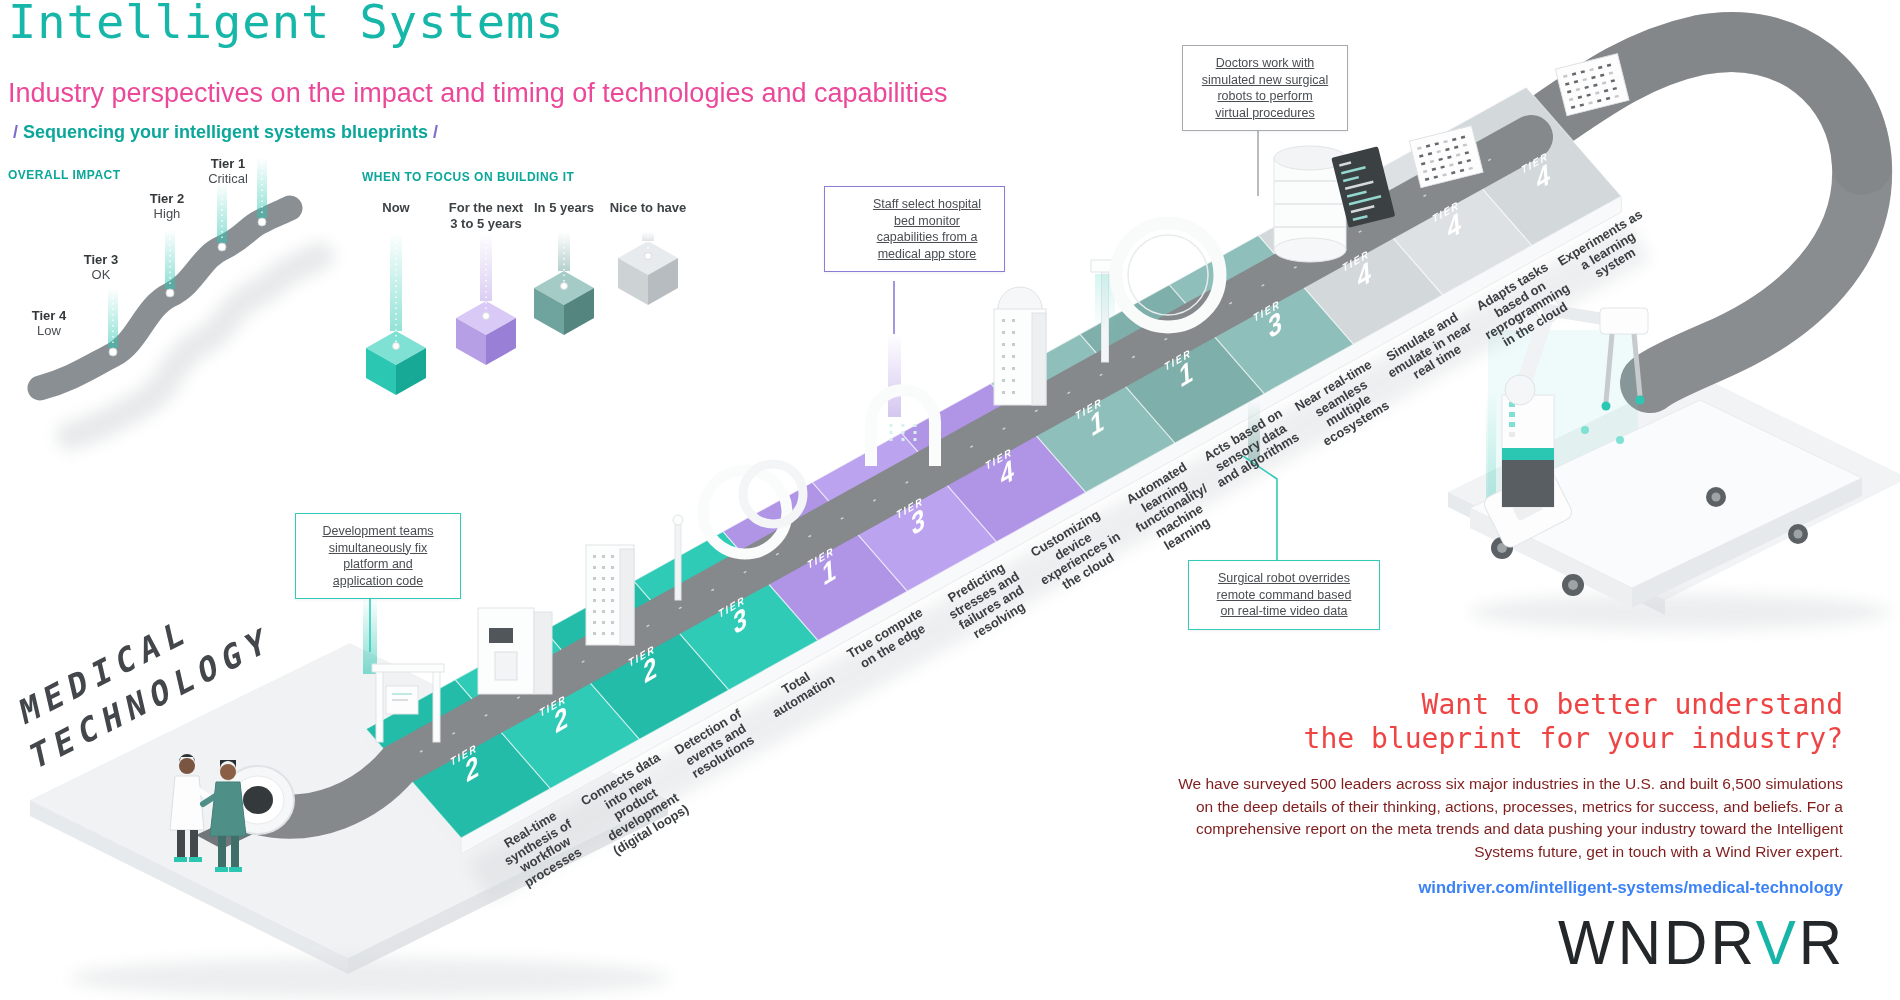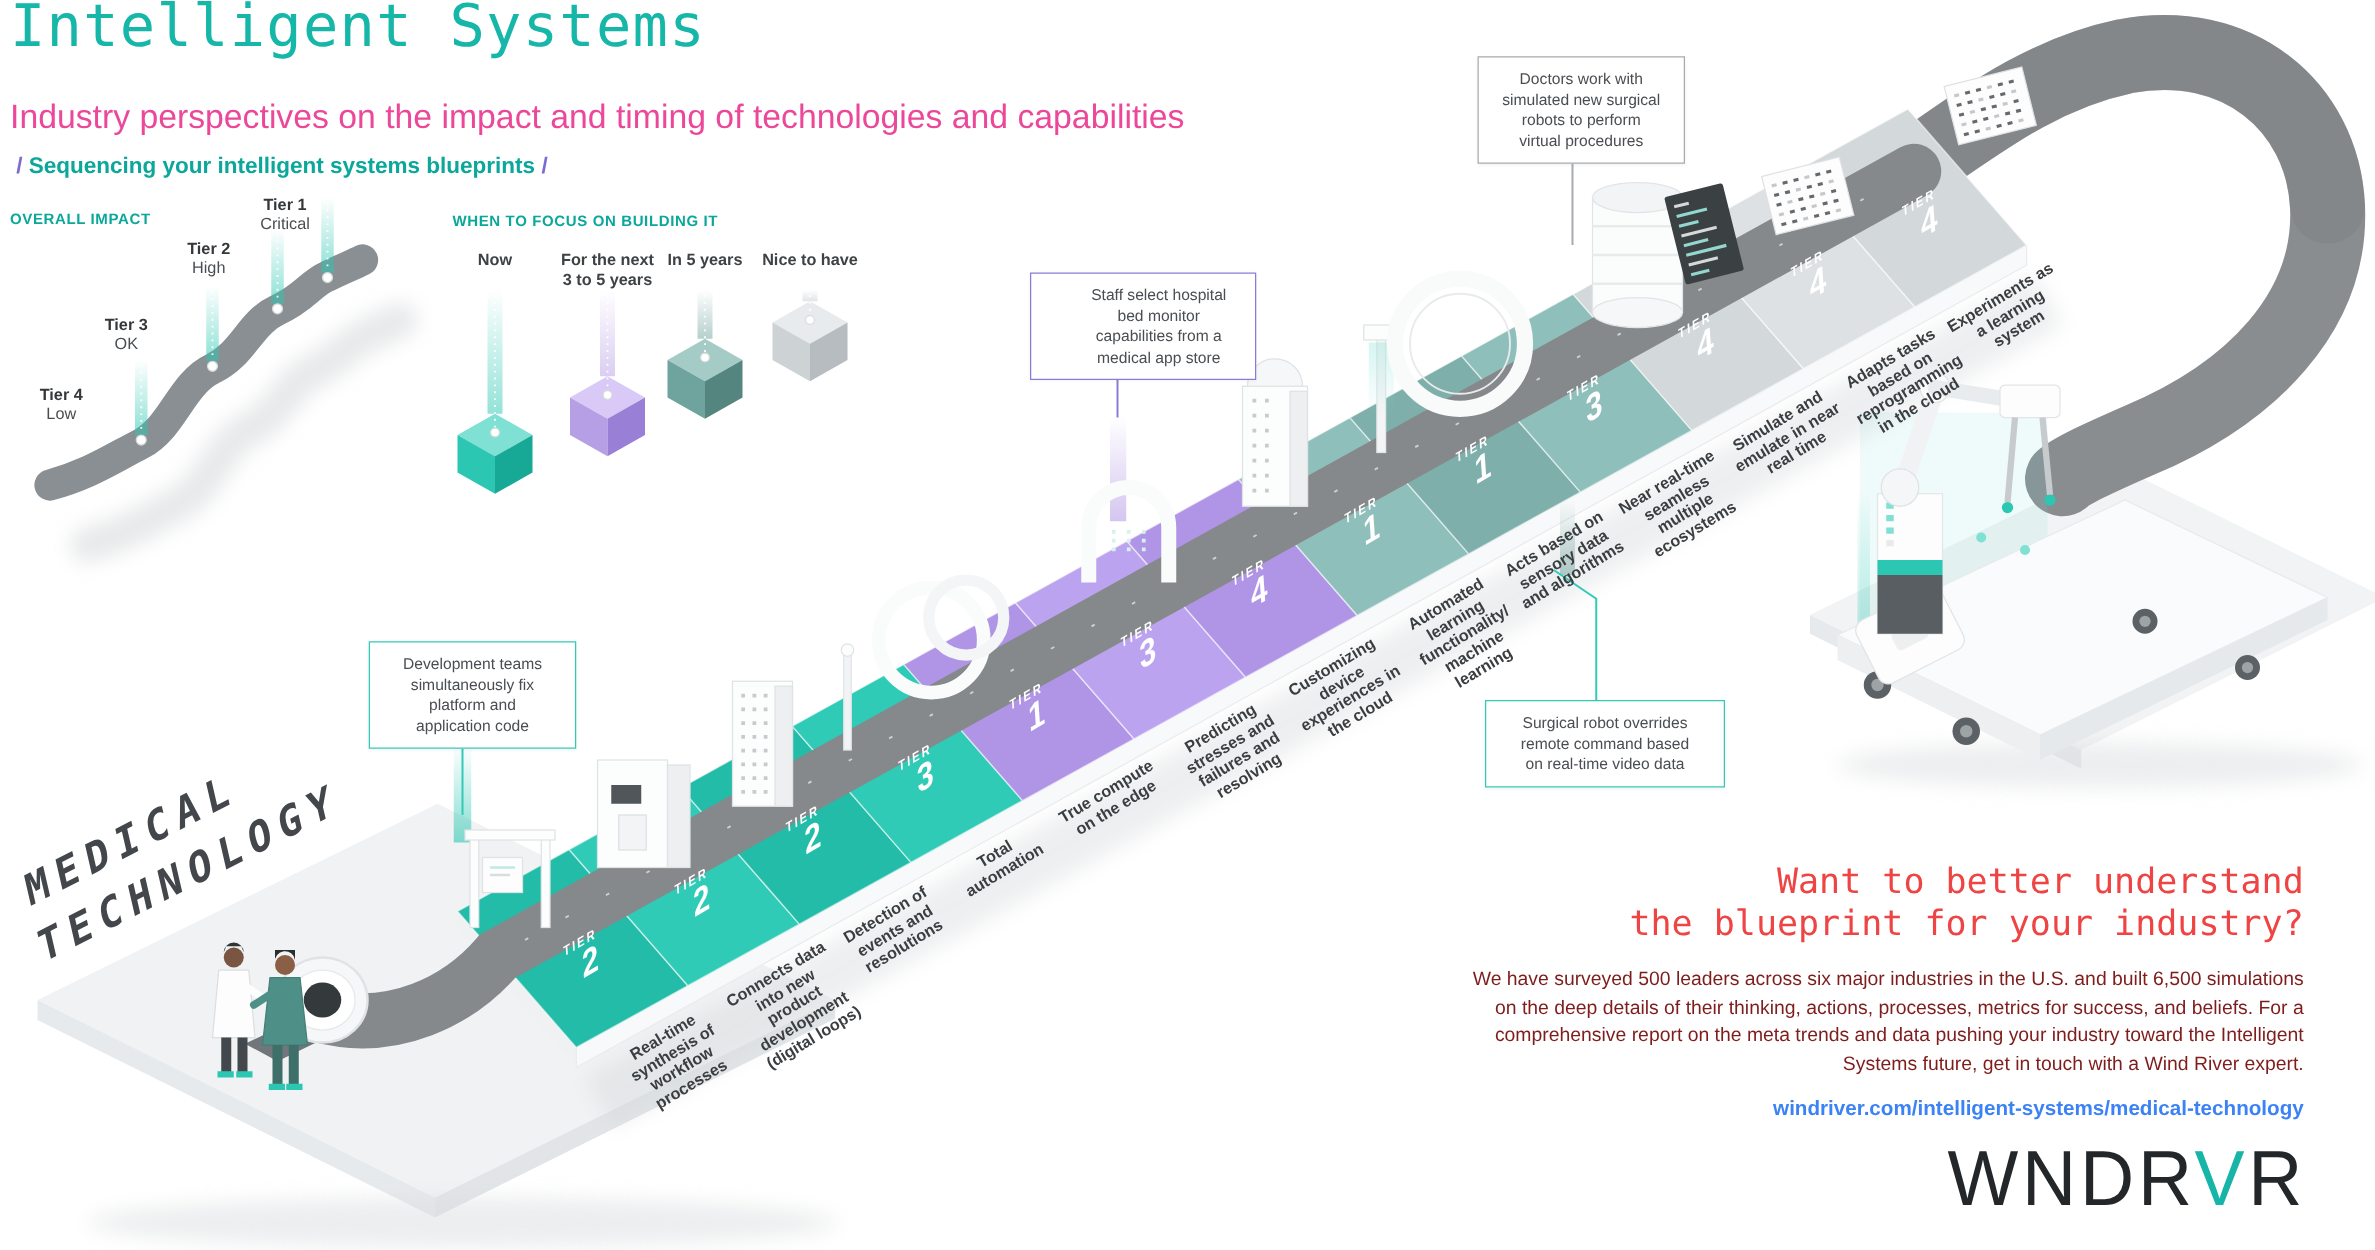--- a/index.html
+++ b/index.html
@@ -26,21 +26,21 @@
   .tier-tag{position:absolute;color:#ffffff;transform:translate(-50%,-50%) rotate(-30deg) skewX(-26deg);
     text-align:right;pointer-events:none;}
   .tier-tag .tw{display:block;font-size:10px;font-weight:700;letter-spacing:2px;line-height:1;}
   .tier-tag .tn{display:block;font-size:27px;font-weight:700;line-height:.85;}
 
   .ms-label{position:absolute;transform:translate(-50%,-50%) rotate(-31deg);font-size:13px;
     font-weight:700;color:#3A3E41;text-align:center;line-height:1.13;white-space:pre-line;}
 
   .callout{position:absolute;background:#fff;border:1.5px solid #999;padding:9px 6px;
     font-size:12.5px;line-height:1.32;color:#4A4E52;text-align:center;white-space:pre-line;
-    box-shadow:0 1px 3px rgba(0,0,0,.06);}
+    box-shadow:0 1px 3px rgba(0,0,0,.06);text-decoration:underline;}
 
   .industry{position:absolute;left:16px;top:692px;font-family:"DejaVu Sans Mono",monospace;
     font-weight:700;font-size:33px;letter-spacing:7px;color:#43474B;line-height:1.35;
     transform:rotate(-27deg) skewX(-14deg);transform-origin:0 0;white-space:nowrap;}
 
   .cta{position:absolute;right:57px;top:688px;width:730px;text-align:right;}
   .cta-heading{font-family:"DejaVu Sans Mono",monospace;font-size:28px;color:#ef4444;
     line-height:1.22;white-space:pre-line;}
   .cta-body{margin-top:17px;font-size:15.5px;color:#7f1d1d;line-height:1.45;white-space:pre-line;}
   .cta-link{display:block;margin-top:15px;font-size:16.5px;font-weight:700;color:#3b82f6;
@@ -513,21 +513,21 @@
         <span class="tw">TIER</span>
         <span class="tn">4</span>
       </div>
       <div class="ms-label" style="left: 1608.05px; top: 251.009px;">Experiments as
 a learning
 system</div>
       <div class="callout" style="left: 295px; top: 513px; width: 152px; border-color: rgb(51, 201, 183);">Development teams
 simultaneously fix
 platform and
 application code</div>
-      <div class="callout" style="left: 824px; top: 218px; width: 142px; border-color: rgb(141, 123, 216); padding-left: 31px;">Staff select hospital
+      <div class="callout" style="left: 824px; top: 186px; width: 142px; border-color: rgb(141, 123, 216); padding-left: 31px;">Staff select hospital
 bed monitor
 capabilities from a
 medical app store</div>
       <div class="callout" style="left: 1182px; top: 45px; width: 152px; border-color: rgb(167, 171, 175);">Doctors work with
 simulated new surgical
 robots to perform
 virtual procedures</div>
       <div class="callout" style="left: 1188px; top: 560px; width: 178px; border-color: rgb(51, 201, 183);">Surgical robot overrides
 remote command based
 on real-time video data</div>

